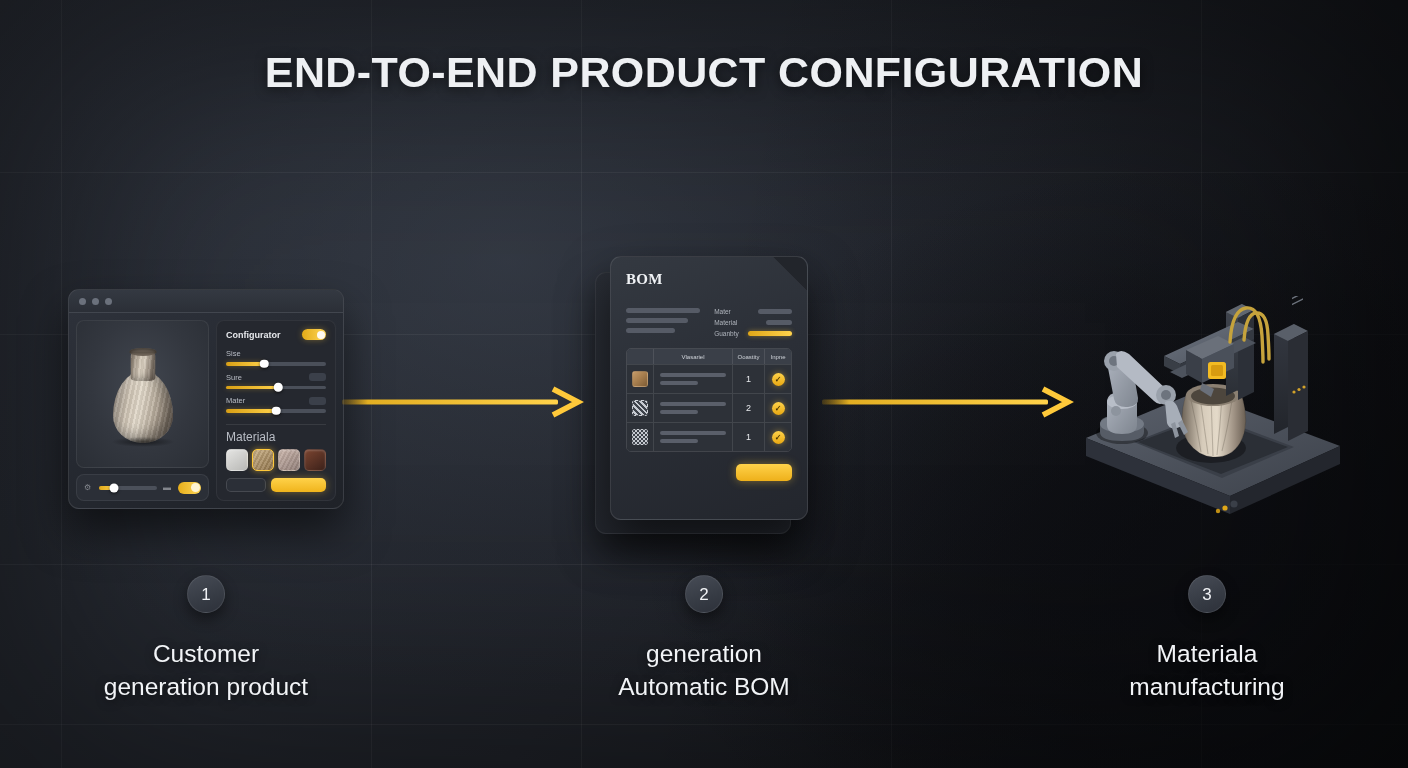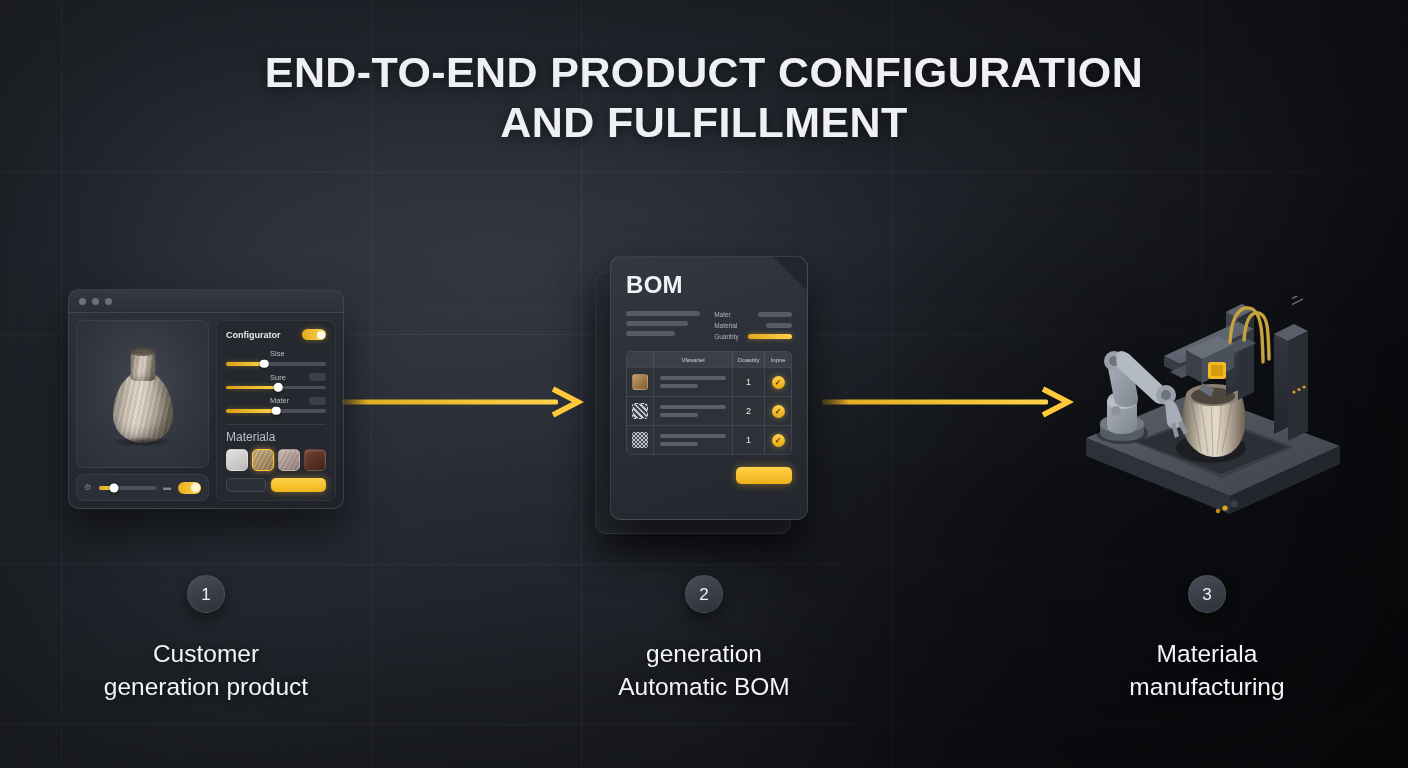--- a/index.html
+++ b/index.html
@@ -264,21 +264,20 @@
     width: 8px; height: 8px;
     border-radius: 50%;
     background: #fffaf0;
   }
   .slider-group { margin-bottom: 7px; }
   .slider-row {
     display: flex;
     align-items: center;
     justify-content: space-between;
     margin-bottom: 4px;
-    margin-left: 44px;
   }
   .slider-label {
     color: #b9bdc5;
     font-size: 7.5px;
   }
   .value-chip {
     width: 17px; height: 8px;
     border-radius: 3px;
     background: #3b404a;
   }
@@ -382,24 +381,25 @@
   }
   .dogear-fold {
     position: absolute;
     right: 0; top: 0;
     width: 0; height: 0;
     border-right: 34px solid #474c56;
     border-bottom: 34px solid transparent;
   }
   .doc-title {
     color: #f0f2f5;
-    font-size: 24px;
+    font-size: 15px;
     font-weight: bold;
-    margin-bottom: 12px;
+    margin-bottom: 20px;
     letter-spacing: .3px;
+    font-family: Liberation Serif, serif;
   }
   .doc-meta {
     display: flex;
     gap: 14px;
     margin-bottom: 11px;
   }
   .meta-left { flex: 1; display: flex; flex-direction: column; gap: 5px; }
   .lbar {
     height: 5px;
     border-radius: 3px;
@@ -539,21 +539,20 @@
     <div class="gl-v" style="left:1201px"></div>
     <div class="gl-h" style="top:172px"></div>
     <div class="gl-h" style="top:334px"></div>
     <div class="gl-h" style="top:564px"></div>
     <div class="gl-h" style="top:724px"></div>
   </div>
   <div class="grid-fade"></div>
 
   <div class="title">
     <span class="title-line">END-TO-END PRODUCT CONFIGURATION</span>
-    <span class="title-line">AND FULFILLMENT</span>
   </div>
 
   <div class="stage-row">
 
     <div class="cfg-window">
       <div class="cfg-titlebar">
         <span class="dot"></span>
         <span class="dot"></span>
         <span class="dot"></span>
       </div>

